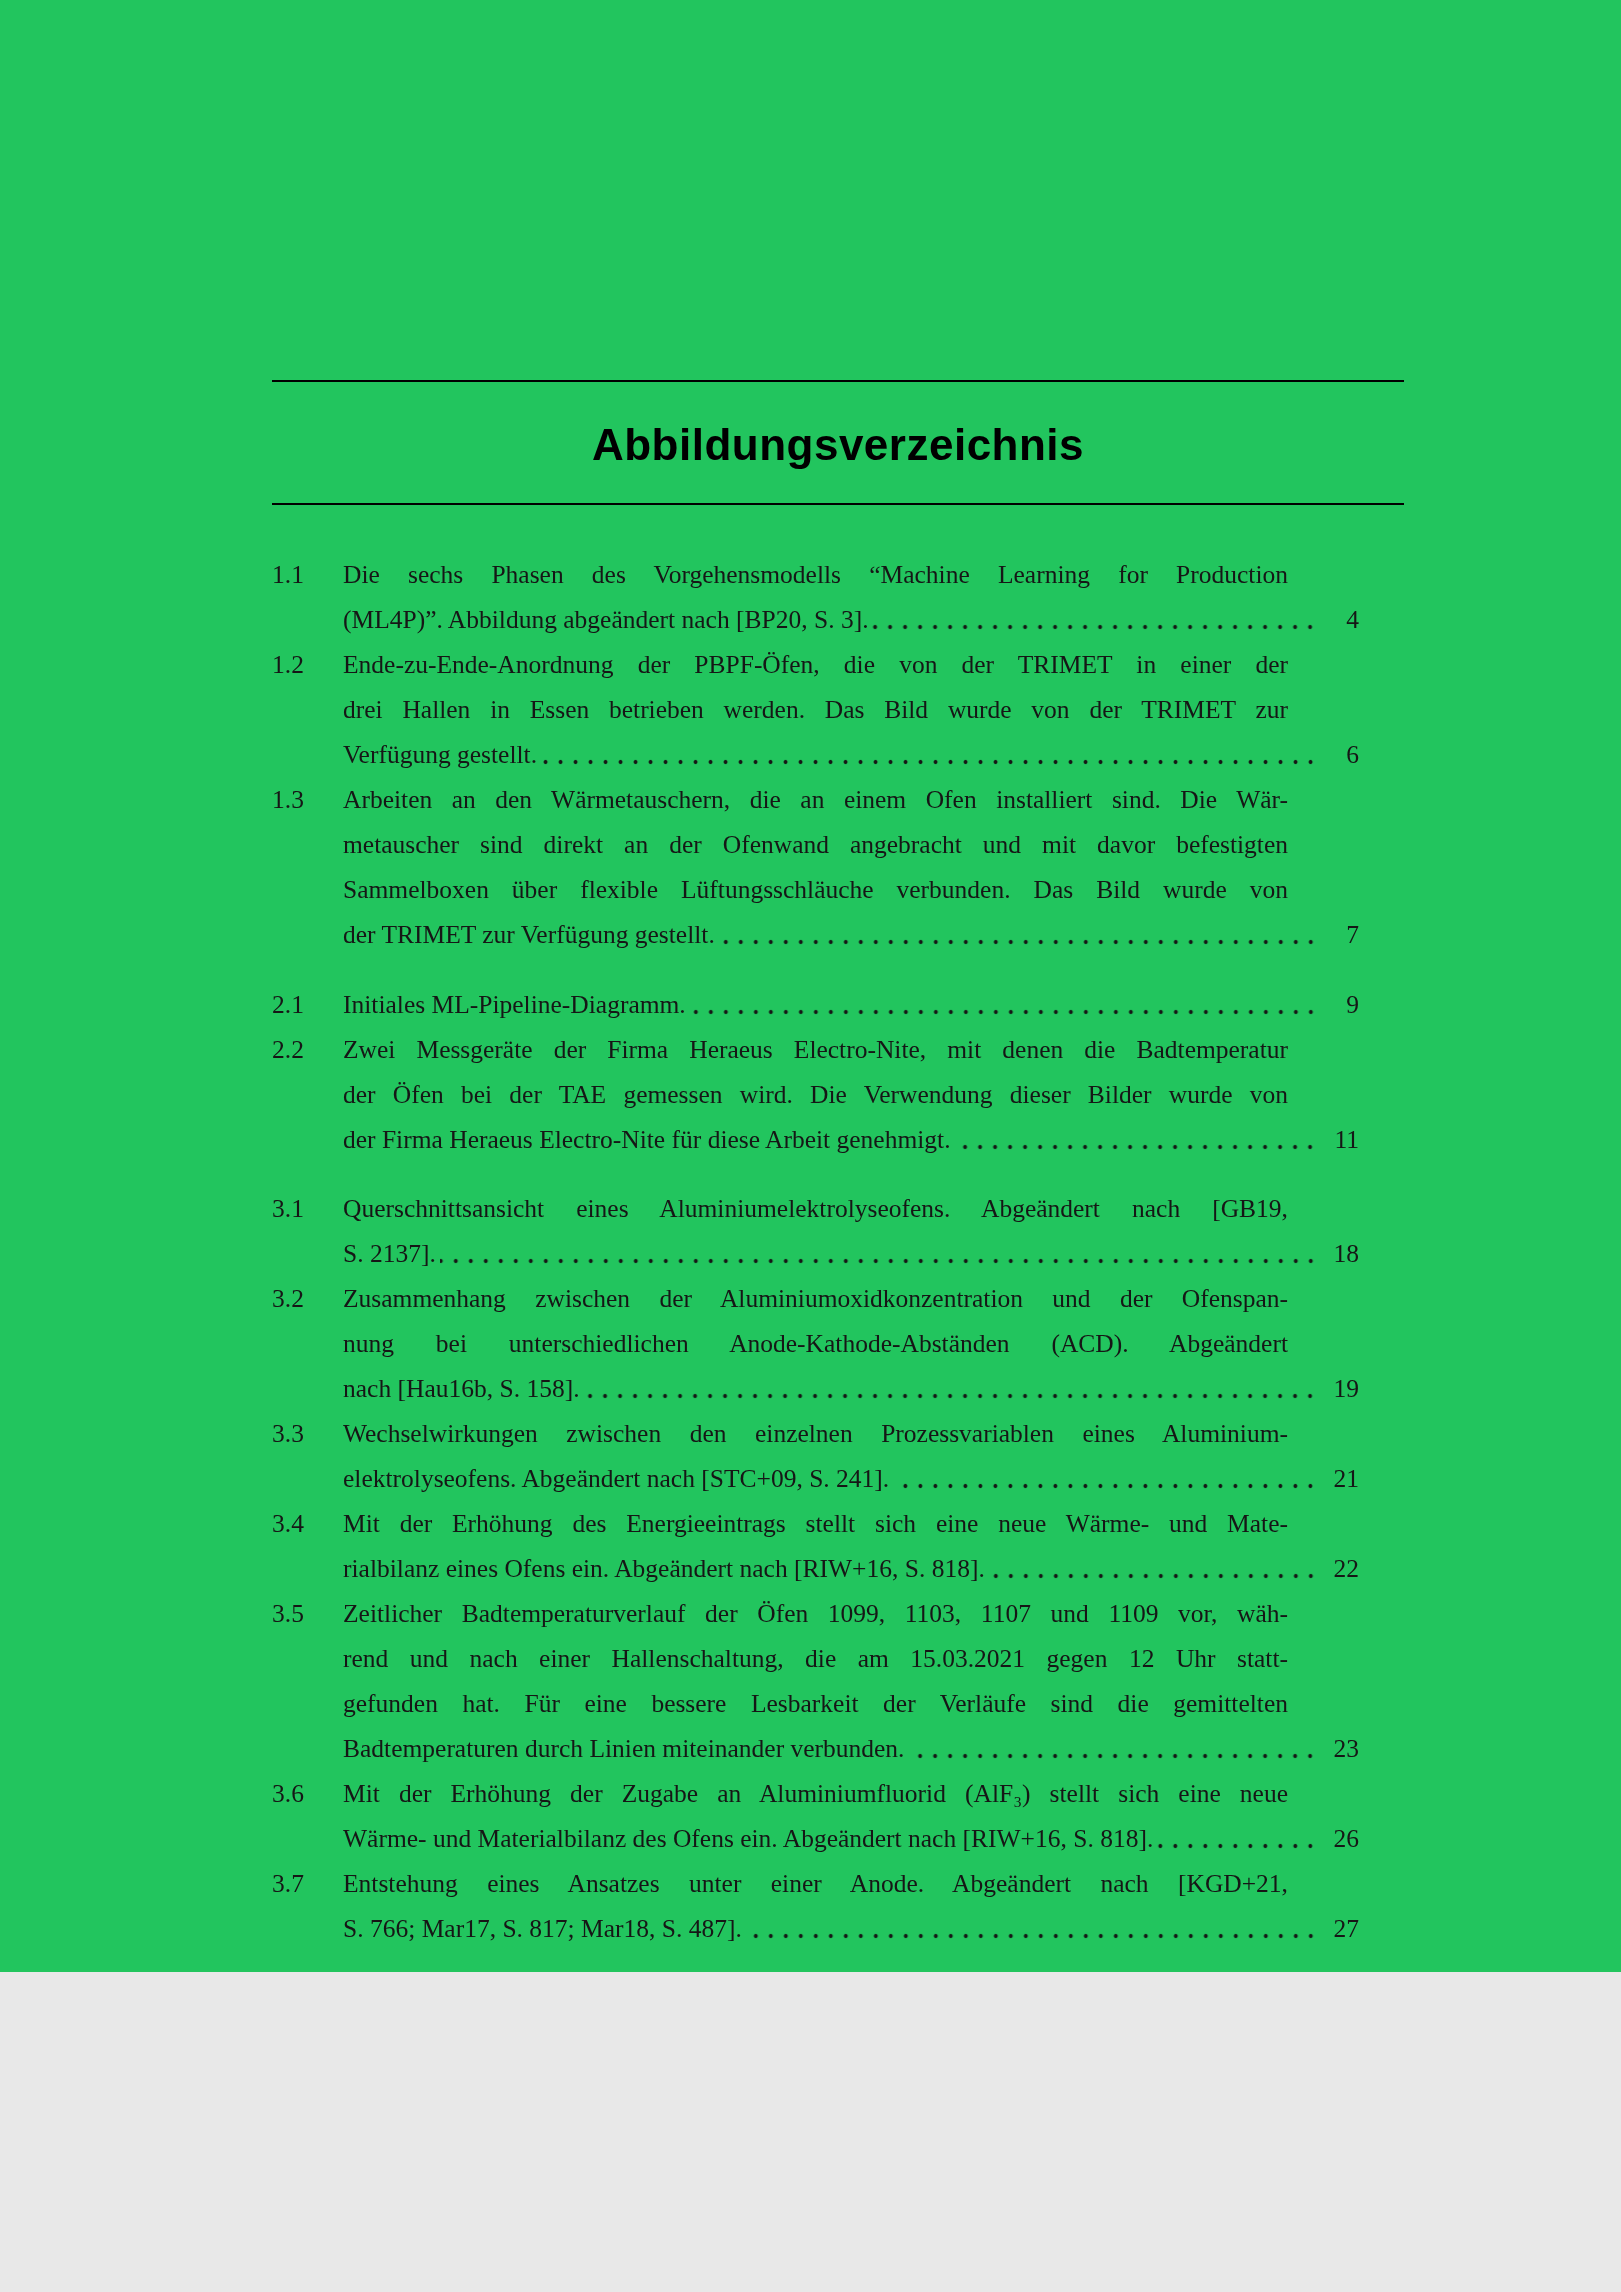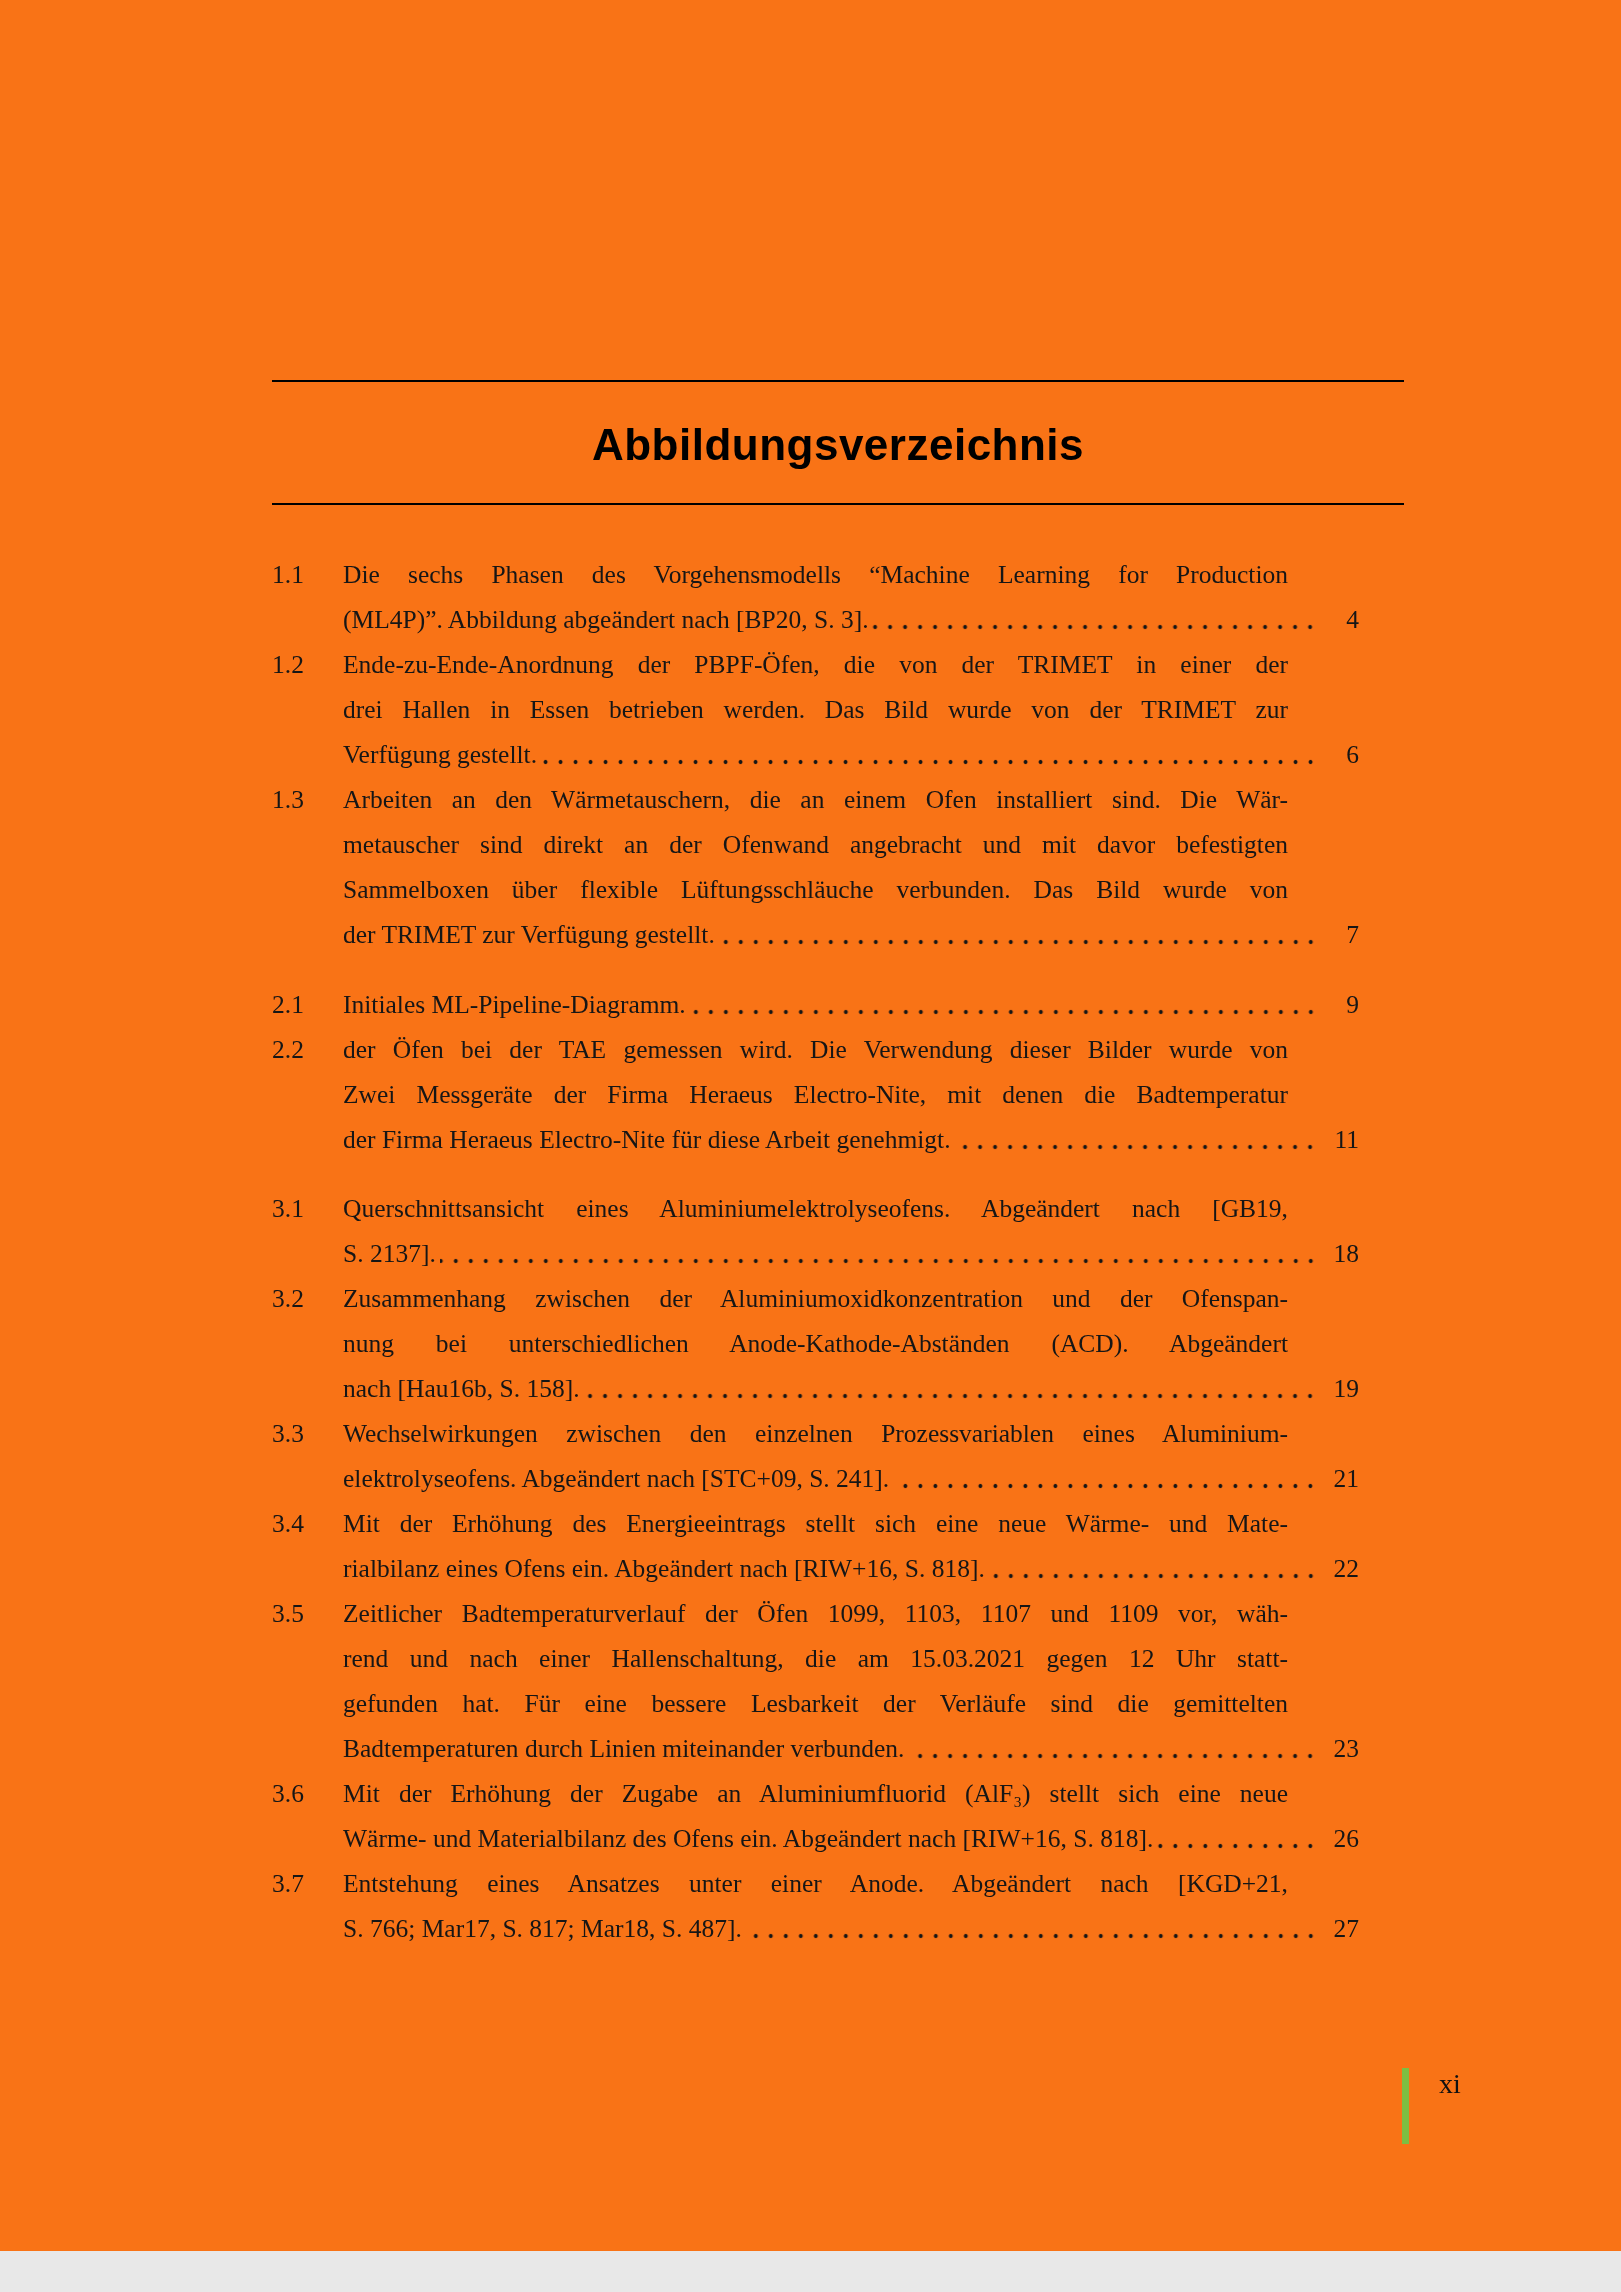--- a/index.html
+++ b/index.html
@@ -1,20 +1,20 @@
 <!DOCTYPE html>
 <html><head>
 <meta charset="utf-8">
 <style>
   html, body { margin: 0; padding: 0; background: #e8e8e8; }
   .page {
     position: relative;
     width: 1621px;
-    height: 2251px;
-    background: #f97316;
+    height: 1972px;
+    background: #22c55e;
     font-family: "Liberation Serif", "DejaVu Serif", serif;
     color: #161616;
     overflow: hidden;
   }
   .content {
     position: absolute;
     left: 272px;
     top: 0;
     width: 1132px;
   }
@@ -149,22 +149,22 @@
               <div class="line last">
                 <span class="txt">Initiales ML-Pipeline-Diagramm.</span>
                 <span class="dots"></span>
                 <span class="pg">9</span>
               </div>
             </span>
           </div>
           <div class="entry">
             <span class="num">2.2</span>
             <span class="body">
+              <div class="line just">Zwei Messgeräte der Firma Heraeus Electro-Nite, mit denen die Badtemperatur</div>
               <div class="line just">der Öfen bei der TAE gemessen wird. Die Verwendung dieser Bilder wurde von</div>
-              <div class="line just">Zwei Messgeräte der Firma Heraeus Electro-Nite, mit denen die Badtemperatur</div>
               <div class="line last">
                 <span class="txt">der Firma Heraeus Electro-Nite für diese Arbeit genehmigt.</span>
                 <span class="dots"></span>
                 <span class="pg">11</span>
               </div>
             </span>
           </div>
         </div>
         <div class="group">
           <div class="entry">

